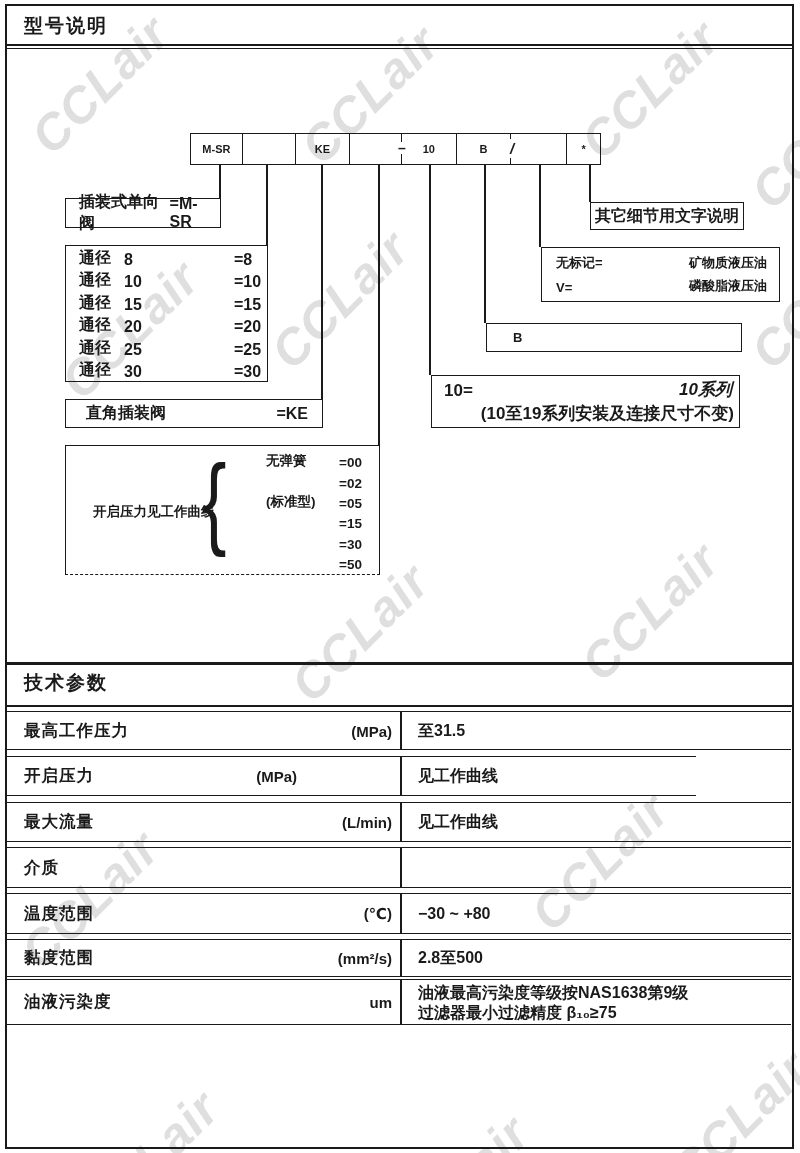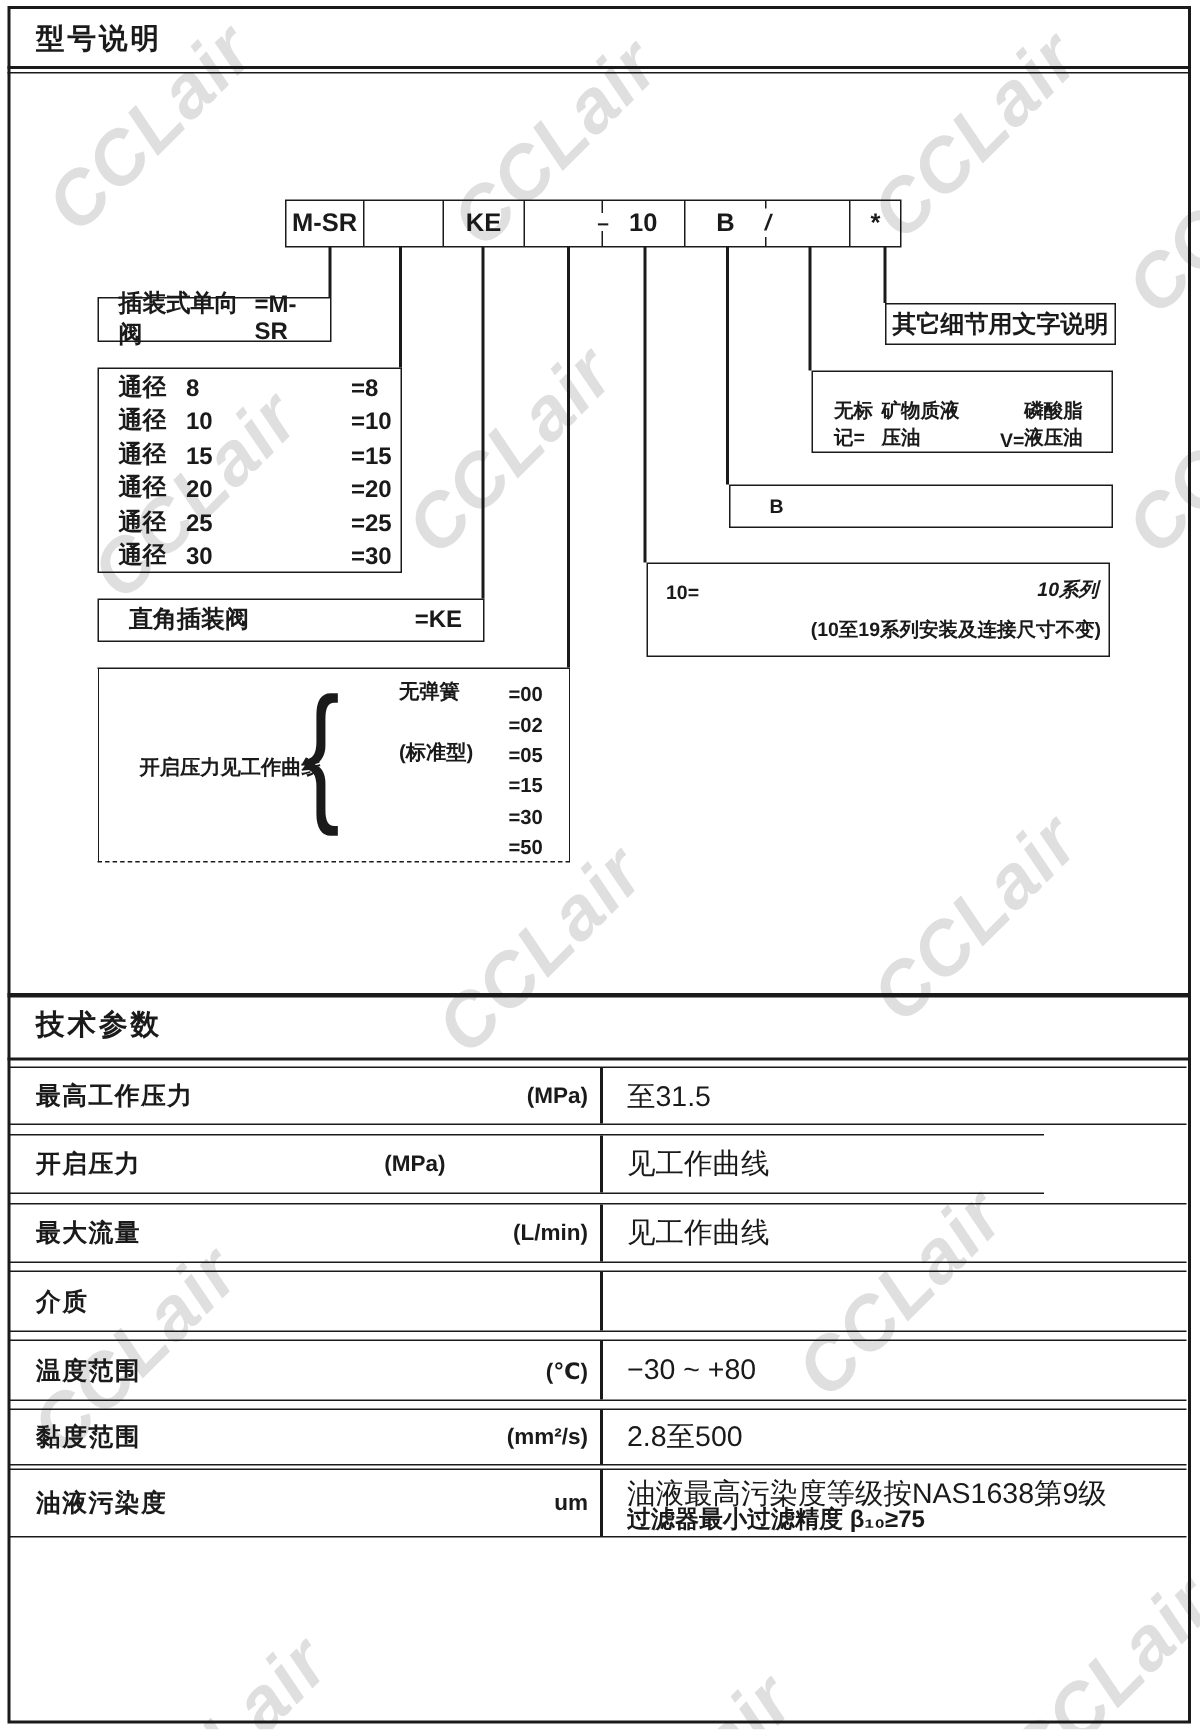--- a/index.html
+++ b/index.html
@@ -11,40 +11,40 @@
       letter-spacing:1px;color:#dfdfdf;white-space:nowrap;
       transform:translate(-50%,-50%) rotate(-45deg);user-select:none;}
   
   .frame{border:2px solid #1a1a1a;z-index:1;}
   .hrule{background:#1a1a1a;z-index:2;}
   .vline{width:1.6px;background:#1a1a1a;z-index:2;}
   
   .sect-title{z-index:3;font-size:19px;font-weight:bold;letter-spacing:2px;}
   
   .mrow{display:flex;border:1.8px solid #1a1a1a;z-index:3;box-sizing:border-box;background:transparent;}
-  .mcell{display:flex;align-items:center;justify-content:center;font-size:17px;font-weight:600;
+  .mcell{display:flex;align-items:center;justify-content:center;font-size:11px;font-weight:600;
          border-right:1.6px solid #1a1a1a;box-sizing:border-box;height:100%;}
   .mcell:last-child{border-right:none;}
   .seppatch{z-index:4;background:#fff;display:flex;align-items:center;justify-content:center;
             font-weight:600;}
   
   .cbox{border:1.6px solid #1a1a1a;box-sizing:border-box;z-index:3;font-size:16px;font-weight:600;
         background:transparent;}
   .cbox .row{display:flex;align-items:flex-end;}
   .ml-auto{margin-left:auto;}
   
   .prow{border-top:1.6px solid #1a1a1a;border-bottom:1.6px solid #1a1a1a;box-sizing:border-box;
         z-index:3;background:transparent;}
   .prow .plabel{position:absolute;left:18px;top:50%;transform:translateY(-50%);
                 font-size:16.5px;font-weight:600;letter-spacing:1px;}
   .prow .punit{position:absolute;right:399px;top:50%;transform:translateY(-50%);
                font-size:15px;font-weight:600;}
   .prow .pdiv{position:absolute;left:394px;top:0;bottom:0;width:1.6px;background:#1a1a1a;}
   .prow .pvalue{position:absolute;left:412px;top:50%;transform:translateY(-50%);
-                font-size:19px;font-weight:400;}
+                font-size:16px;font-weight:700;}
   .prow.two .pvalue{top:3px;transform:none;}
   .prow.two .pvalue2{position:absolute;left:412px;top:23px;font-size:16px;font-weight:600;} 
 </style>
 </head>
 <body>
 
 <div class="page">
 
   <span class="wm" style="left: 100px; top: 85px; color: rgb(223, 223, 223);">CCLair</span>
   <span class="wm" style="left: 370px; top: 95px; color: rgb(223, 223, 223);">CCLair</span>
@@ -161,36 +161,36 @@
         <span style="width:73px;"></span>
         <span>=50</span>
       </div>
     </div>
   </div>
 
   <div class="abs cbox" style="left:590px;top:202px;width:154px;height:28px;display:flex;align-items:center;justify-content:center;">
     <span>其它细节用文字说明</span>
   </div>
 
-  <div class="abs cbox" style="left:541px;top:247px;width:201px;height:55px;display:flex;justify-content:space-evenly;font-size:13px;">
+  <div class="abs cbox" style="left:541px;top:247px;width:239px;height:55px;display:flex;flex-direction:column;justify-content:space-evenly;font-size:13px;">
     <div class="row">
       <span style="padding-left:14px;">无标记=</span>
       <span class="ml-auto" style="padding-right:12px;">矿物质液压油</span>
     </div>
     <div class="row">
       <span style="padding-left:14px;">V=</span>
       <span class="ml-auto" style="padding-right:12px;">磷酸脂液压油</span>
     </div>
   </div>
 
   <div class="abs cbox" style="left:486px;top:323px;width:256px;height:29px;display:flex;align-items:center;font-size:13px;">
     <span style="padding-left:26px;">B</span>
   </div>
 
-  <div class="abs cbox" style="left:431px;top:375px;width:309px;height:63px;display:flex;flex-direction:column;justify-content:space-evenly;font-size:13px;">
+  <div class="abs cbox" style="left:431px;top:375px;width:309px;height:53px;display:flex;flex-direction:column;justify-content:space-evenly;font-size:17px;">
     <div class="row">
       <span style="padding-left:12px;">10=</span>
       <span class="ml-auto" style="padding-right:7px;font-style:italic;">10系列</span>
     </div>
     <div class="row" style="justify-content:flex-end;">
       <span style="padding-right:5px;margin-left:auto;">(10至19系列安装及连接尺寸不变)</span>
     </div>
   </div>
 
   <div class="abs hrule" style="left:5px;top:662px;width:787px;height:3px;"></div>

